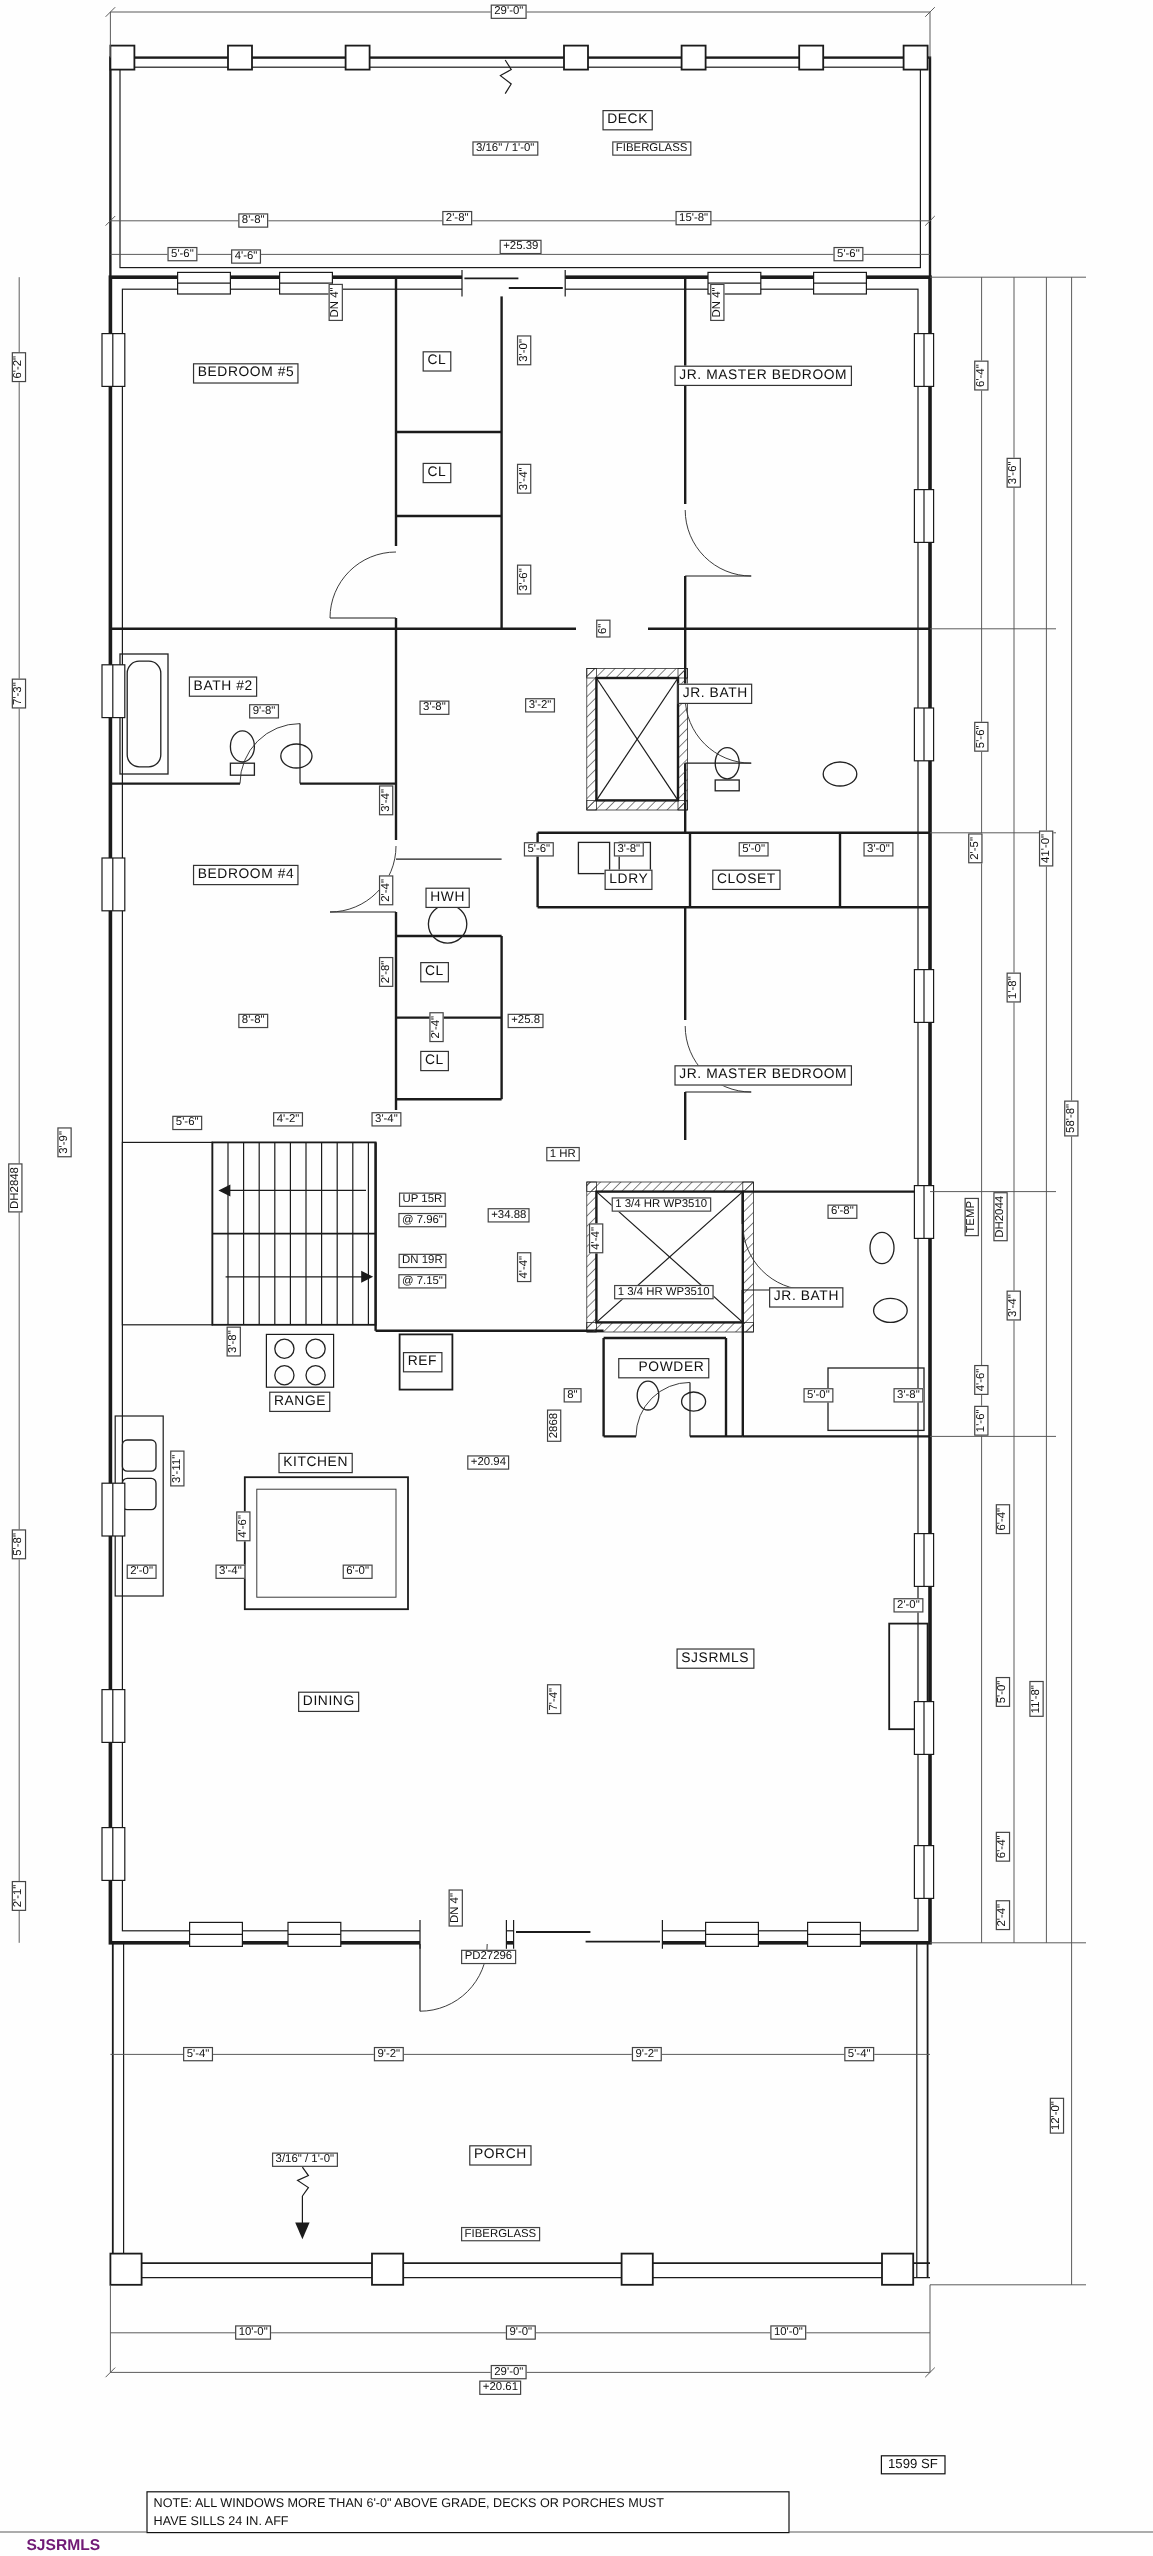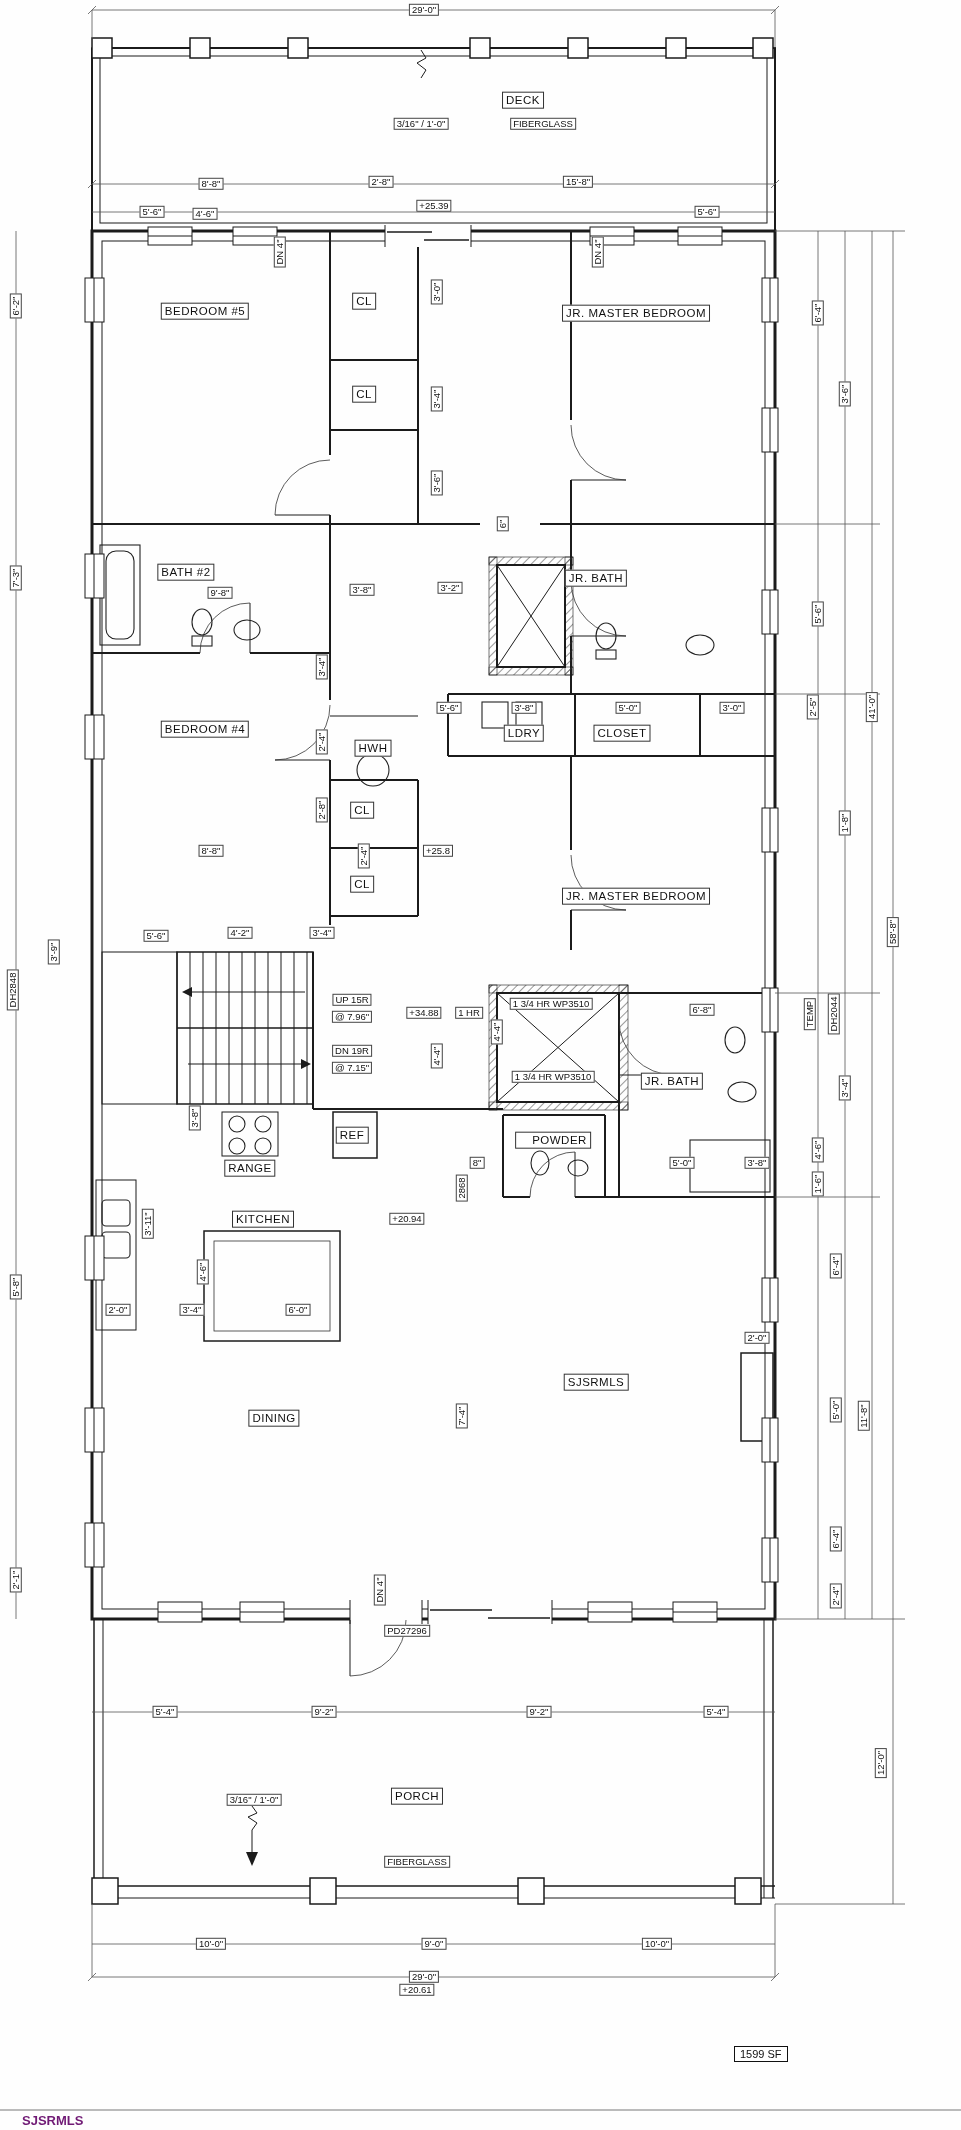--- a/index.html
+++ b/index.html
@@ -374,21 +374,21 @@
       <div class="lbl" style="left: 156px; top: 936px;">5'-6"</div>
       <div class="lbl" style="left: 240px; top: 933px;">4'-2"</div>
       <div class="lbl" style="left: 322px; top: 933px;">3'-4"</div>
       <div class="lbl rot" style="left: 54px; top: 952px;">3'-9"</div>
       <div class="lbl rot" style="left: 13px; top: 990px;">DH2848</div>
       <div class="lbl" style="left: 352px; top: 1000px;">UP 15R</div>
       <div class="lbl" style="left: 352px; top: 1017px;">@ 7.96"</div>
       <div class="lbl" style="left: 352px; top: 1051px;">DN 19R</div>
       <div class="lbl" style="left: 352px; top: 1068px;">@ 7.15"</div>
       <div class="lbl" style="left: 424px; top: 1013px; text-align: center;">+34.88</div>
-      <div class="lbl" style="left: 469px; top: 1013px;">1 HR</div>
+      <div class="lbl" style="left: 469px; top: 962px;">1 HR</div>
       <div class="lbl" style="left: 551px; top: 1004px;">1 3/4 HR WP3510</div>
       <div class="lbl rot" style="left: 497px; top: 1032px;">4'-4"</div>
       <div class="lbl rot" style="left: 437px; top: 1056px;">4'-4"</div>
       <div class="lbl" style="left: 553px; top: 1077px;">1 3/4 HR WP3510</div>
       <div class="lbl" style="left: 702px; top: 1010px;">6'-8"</div>
       <div class="lbl rot" style="left: 810px; top: 1014px;">TEMP</div>
       <div class="lbl rot" style="left: 834px; top: 1014px;">DH2044</div>
       <div class="lbl room" style="left: 672px; top: 1081px;">JR. BATH</div>
       <div class="lbl rot" style="left: 845px; top: 1088px;">3'-4"</div>
       <div class="lbl rot" style="left: 195px; top: 1118px;">3'-8"</div>
@@ -430,15 +430,19 @@
       <div class="lbl" style="left: 417px; top: 1862px;">FIBERGLASS</div>
       <div class="lbl" style="left: 417px; top: 1990px;">+20.61</div>
       <div class="lbl rot" style="left: 881px; top: 1763px;">12'-0"</div>
       <div class="lbl" style="left: 211px; top: 1944px;">10'-0"</div>
       <div class="lbl" style="left: 434px; top: 1944px;">9'-0"</div>
       <div class="lbl" style="left: 657px; top: 1944px;">10'-0"</div>
       <div class="lbl" style="left: 424px; top: 1977px;">29'-0"</div>
     </div>
 
   <div class="sf-box">1599 SF</div>
+  <div class="note-box">
+    <div>NOTE:  ALL WINDOWS MORE THAN 6'-0" ABOVE GRADE, DECKS OR PORCHES MUST</div>
+    <div>HAVE SILLS 24 IN. AFF</div>
+  </div>
   <div class="watermark">SJSRMLS</div>
 
 </div>
 
 </body></html>

